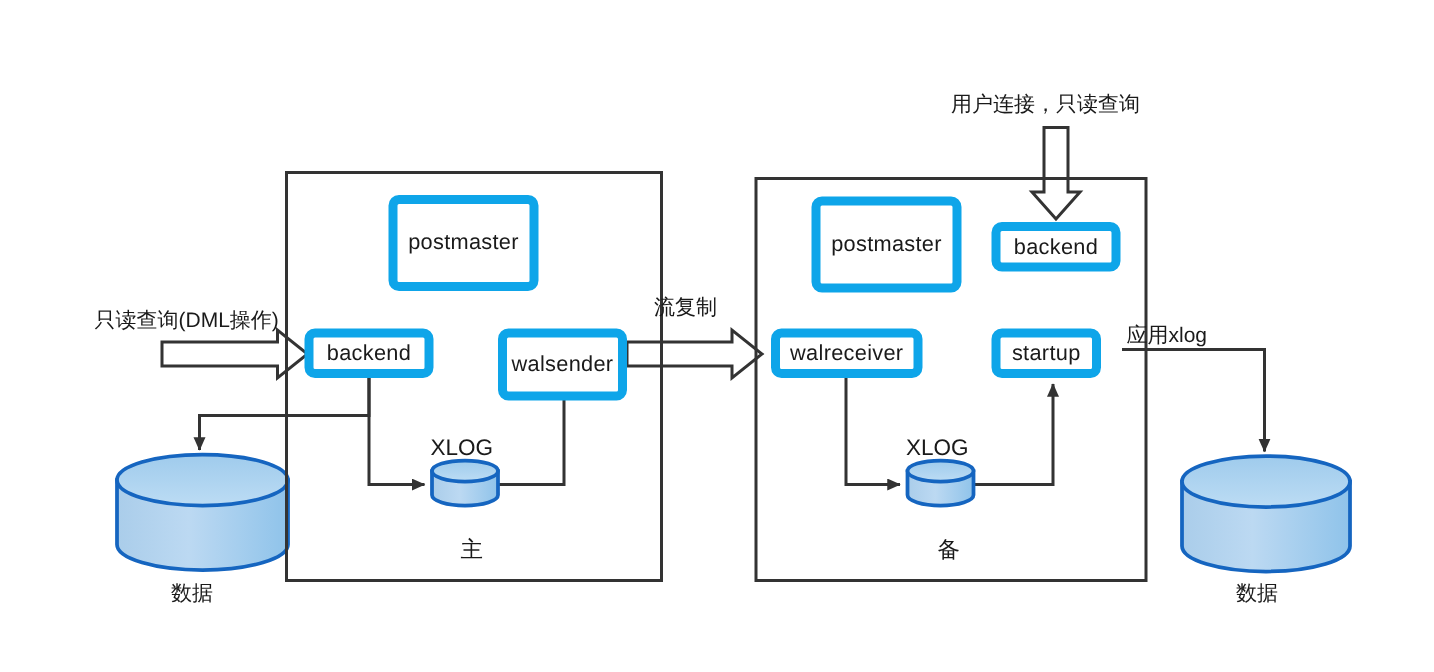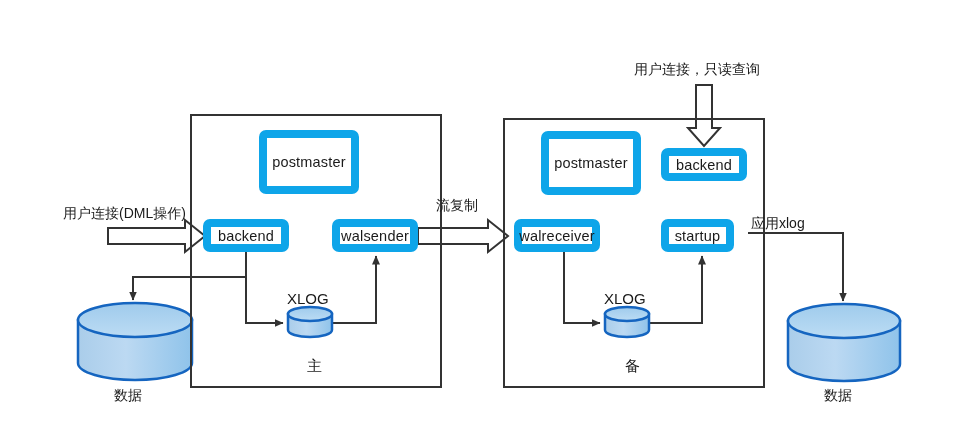--- a/index.html
+++ b/index.html
@@ -18,21 +18,21 @@
   svg.layer {
     position: absolute;
     left: 0;
     top: 0;
     width: 956px;
     height: 448px;
   }
   .node-box {
     position: absolute;
     box-sizing: border-box;
-    border: 8px solid #0ea5e9;
+    border: 6px solid #0ea5e9;
     border-radius: 7px;
     background: #ffffff;
     display: flex;
     align-items: center;
     justify-content: center;
     color: #1a1a1a;
     font-size: 14.5px;
     letter-spacing: .2px;
   }
   .panel-box {
@@ -124,38 +124,38 @@
 
   <div class="panel-box" style="left:190px; top:114px; width:252px; height:274px;"></div>
   <div class="panel-box" style="left:503px; top:118px; width:262px; height:270px;"></div>
 
   <div class="node-box" style="left:259px; top:130px; width:100px; height:64px;">
     <span>postmaster</span>
   </div>
   <div class="node-box" style="left:203px; top:219px; width:86px; height:33px;">
     <span>backend</span>
   </div>
-  <div class="node-box" style="left:332px; top:219px; width:86px; height:33px;">
+  <div class="node-box" style="left:332px; top:219px; width:86px; height:48px;">
     <span>walsender</span>
   </div>
 
   <div class="node-box" style="left:541px; top:131px; width:100px; height:64px;">
     <span>postmaster</span>
   </div>
   <div class="node-box" style="left:661px; top:148px; width:86px; height:33px;">
     <span>backend</span>
   </div>
-  <div class="node-box" style="left:514px; top:219px; width:86px; height:33px;">
+  <div class="node-box" style="left:514px; top:219px; width:101px; height:33px;">
     <span>walreceiver</span>
   </div>
   <div class="node-box" style="left:661px; top:219px; width:73px; height:33px;">
     <span>startup</span>
   </div>
 
-  <div class="text-label" style="left:63px; top:206px;">用户连接(DML操作)</div>
+  <div class="text-label" style="left:63px; top:206px;">只读查询(DML操作)</div>
 
   <div class="text-label" style="left:634px; top:62px;">用户连接，只读查询</div>
 
   <div class="text-label" style="left:436px; top:199px;font-family:Liberation Mono, monospace;">流复制</div>
 
   <div class="text-label" style="left:751px; top:216px;">应用xlog</div>
 
   <div class="text-label" style="left:287px; top:291px; font-size:15px;">XLOG</div>
 
   <div class="text-label" style="left:604px; top:291px; font-size:15px;">XLOG</div>

